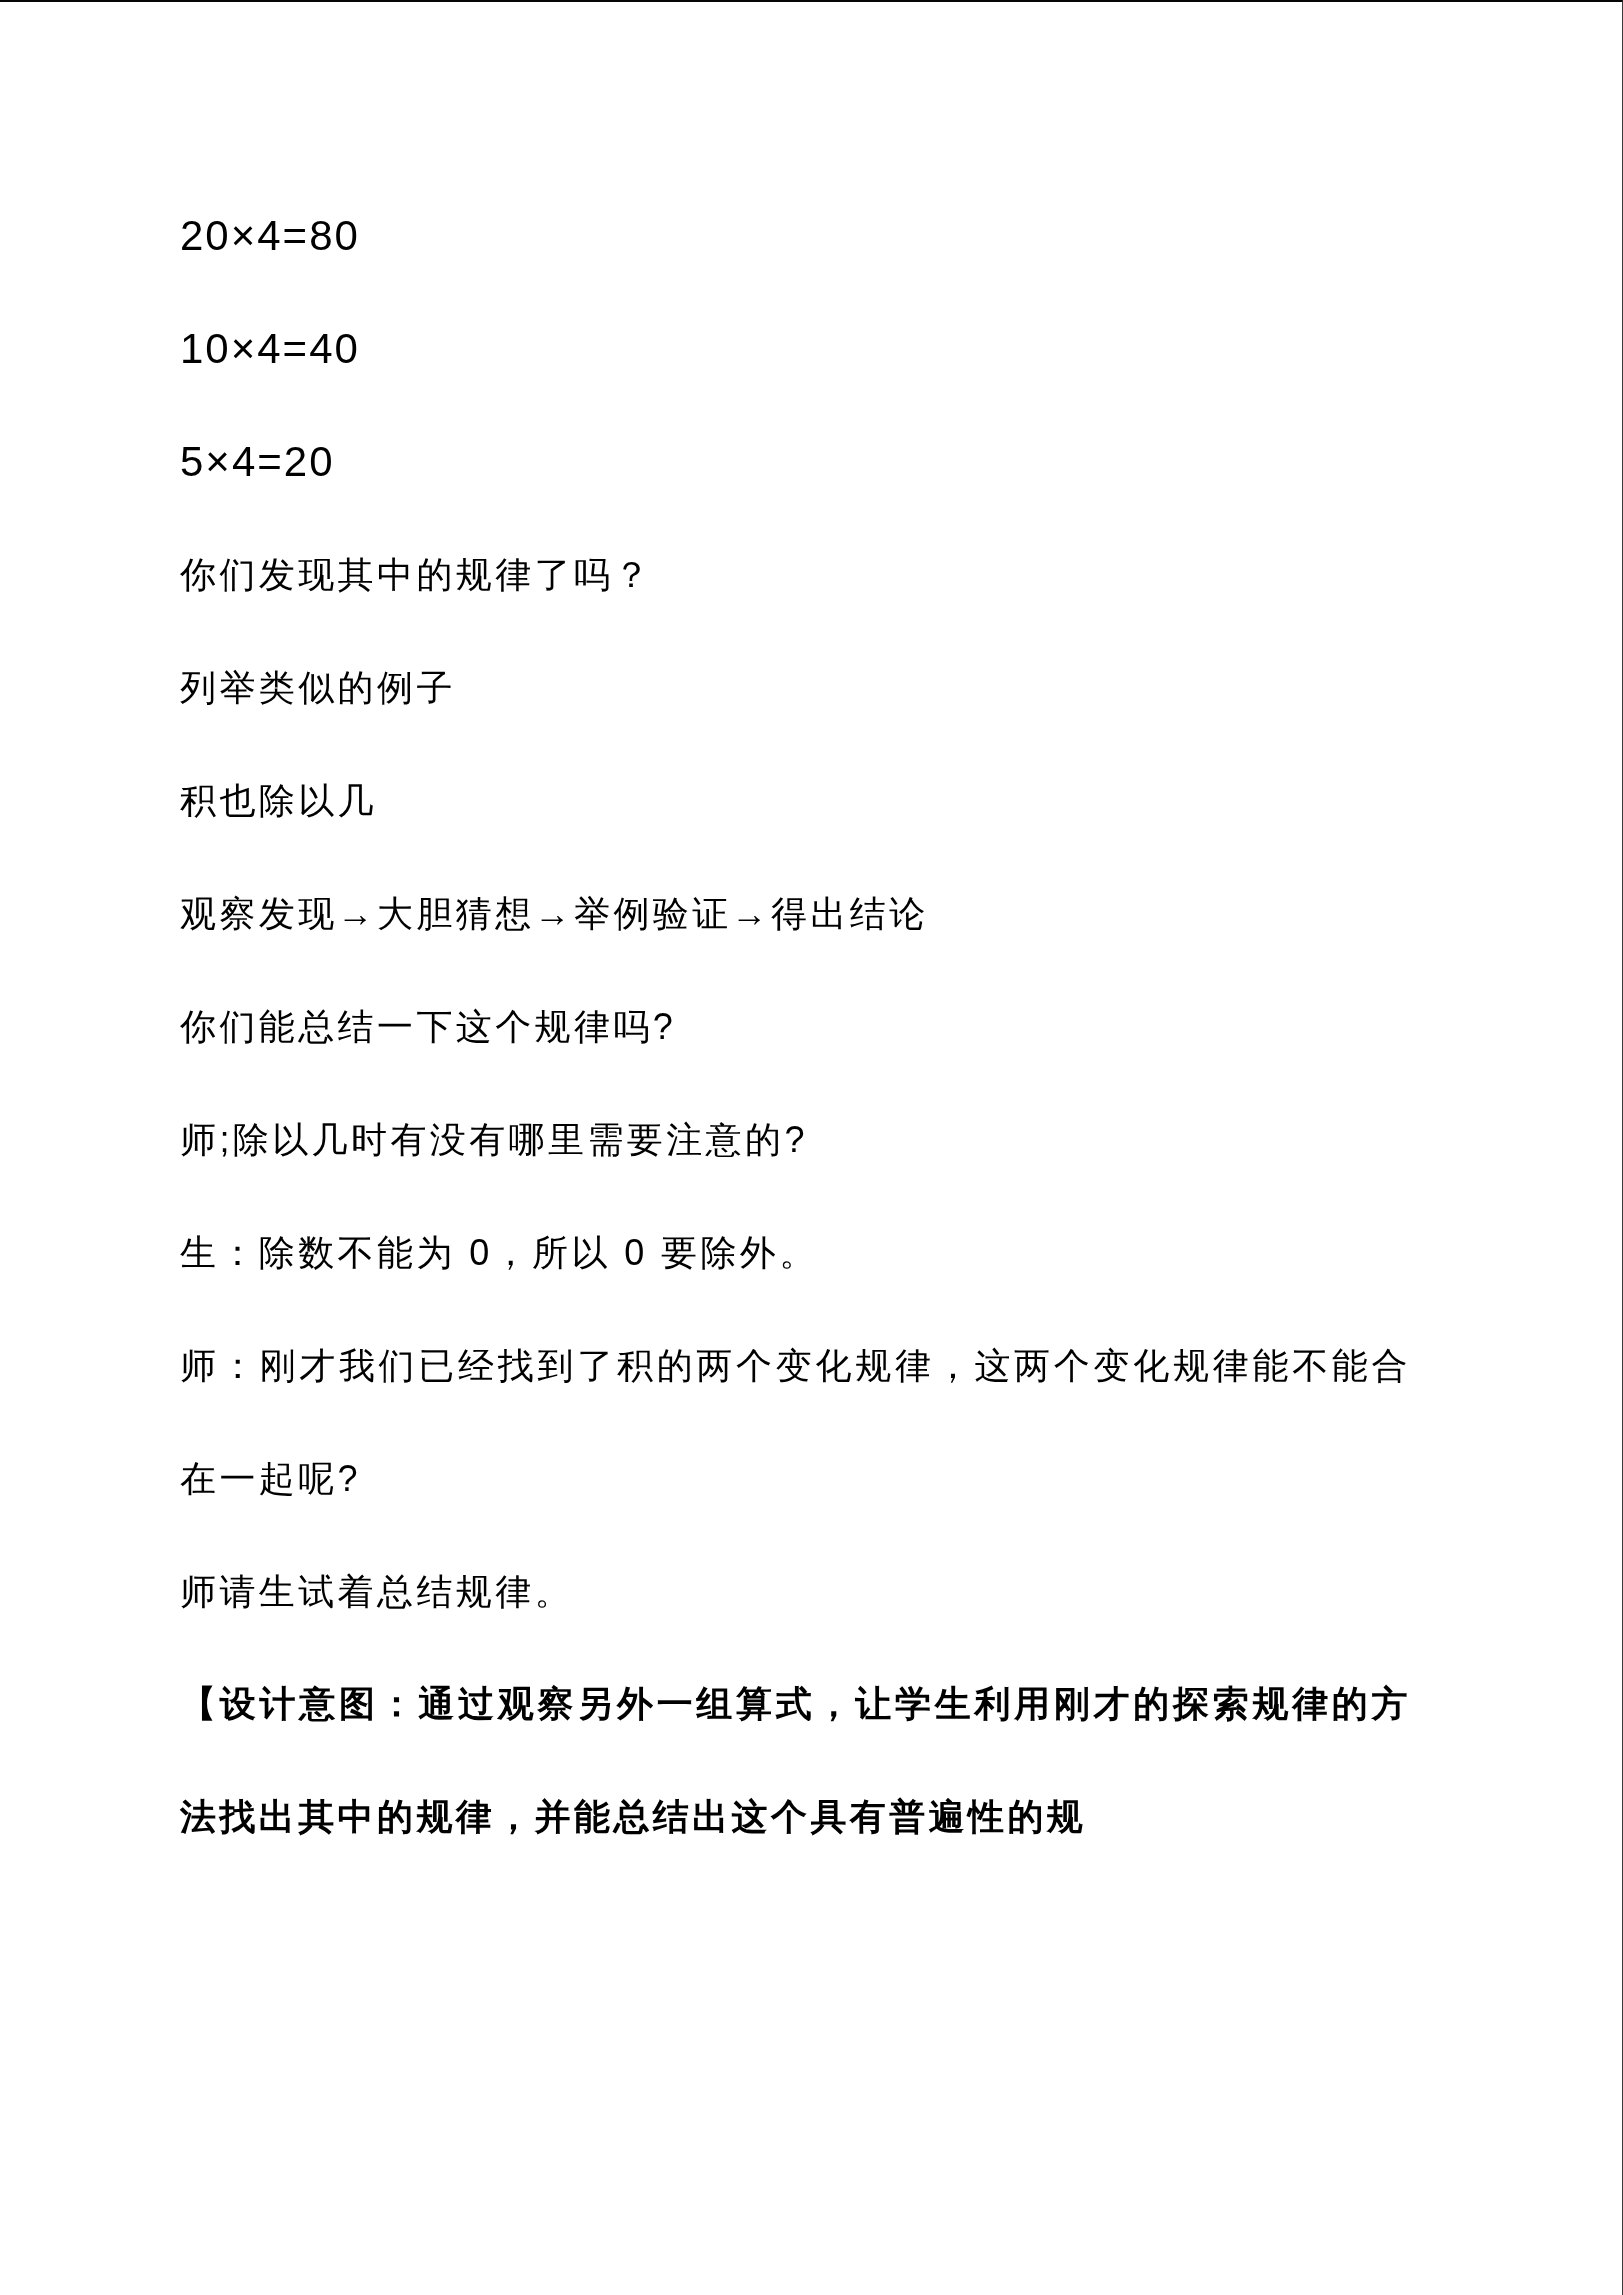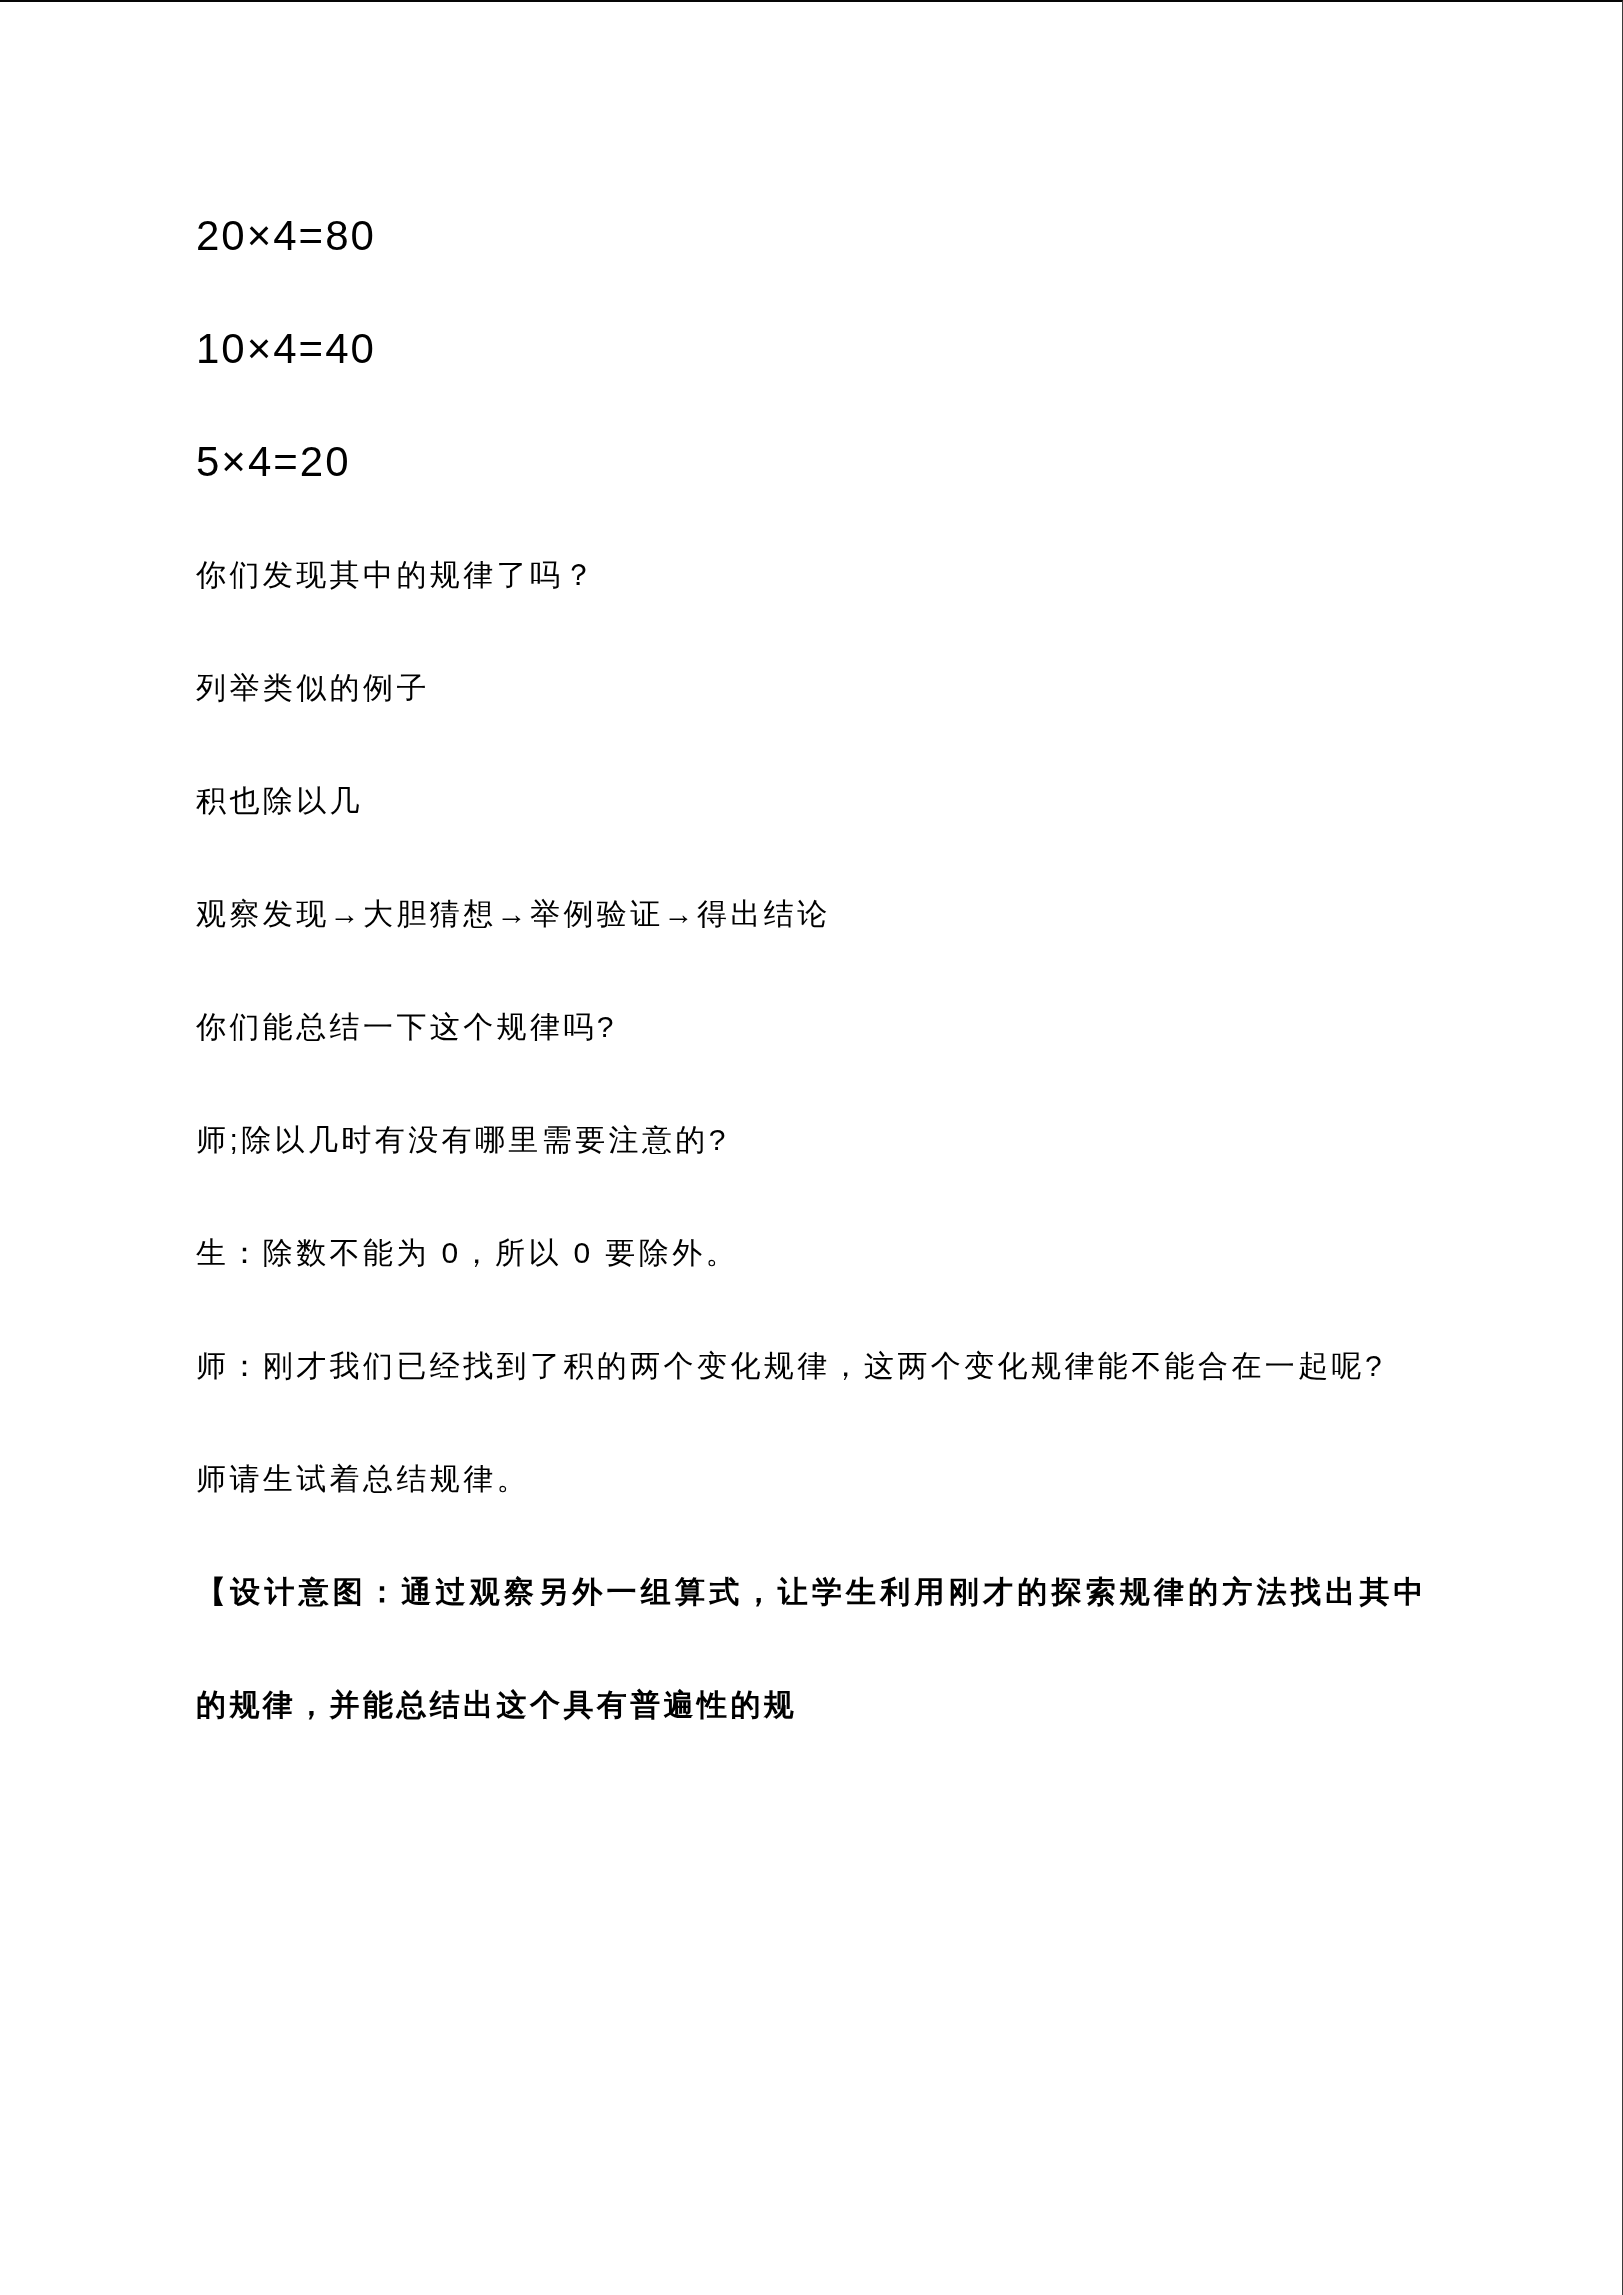--- a/index.html
+++ b/index.html
@@ -12,29 +12,29 @@
     width: 1623px;
     height: 2295px;
     background: #ffffff;
     box-sizing: border-box;
     border-top: 2.7px solid #060606;
     border-right: 1.4px solid #3c3c3c;
     overflow: hidden;
   }
   .content {
     position: absolute;
-    left: 196px;
+    left: 180px;
     top: 177px;
     width: 1231px;
   }
   .content p {
     margin: 0;
     padding: 0;
     color: #000000;
-    font-size: 30px;
+    font-size: 36px;
     line-height: 113px;
     letter-spacing: 3.4px;
   }
   
   p.body-cn {
     font-family: "Liberation Sans", serif;
     text-align: justify;
     text-justify: inter-character;
   }
   

